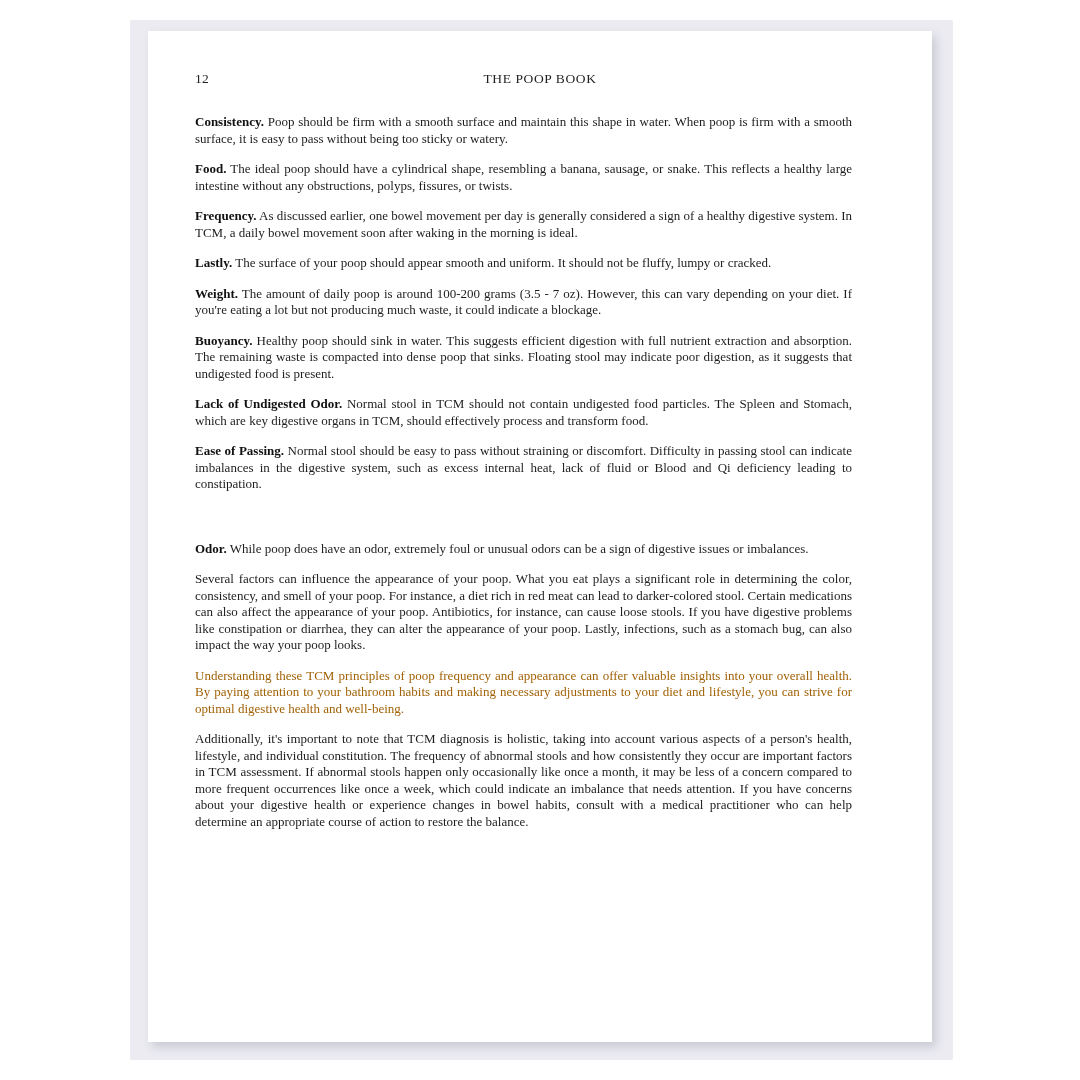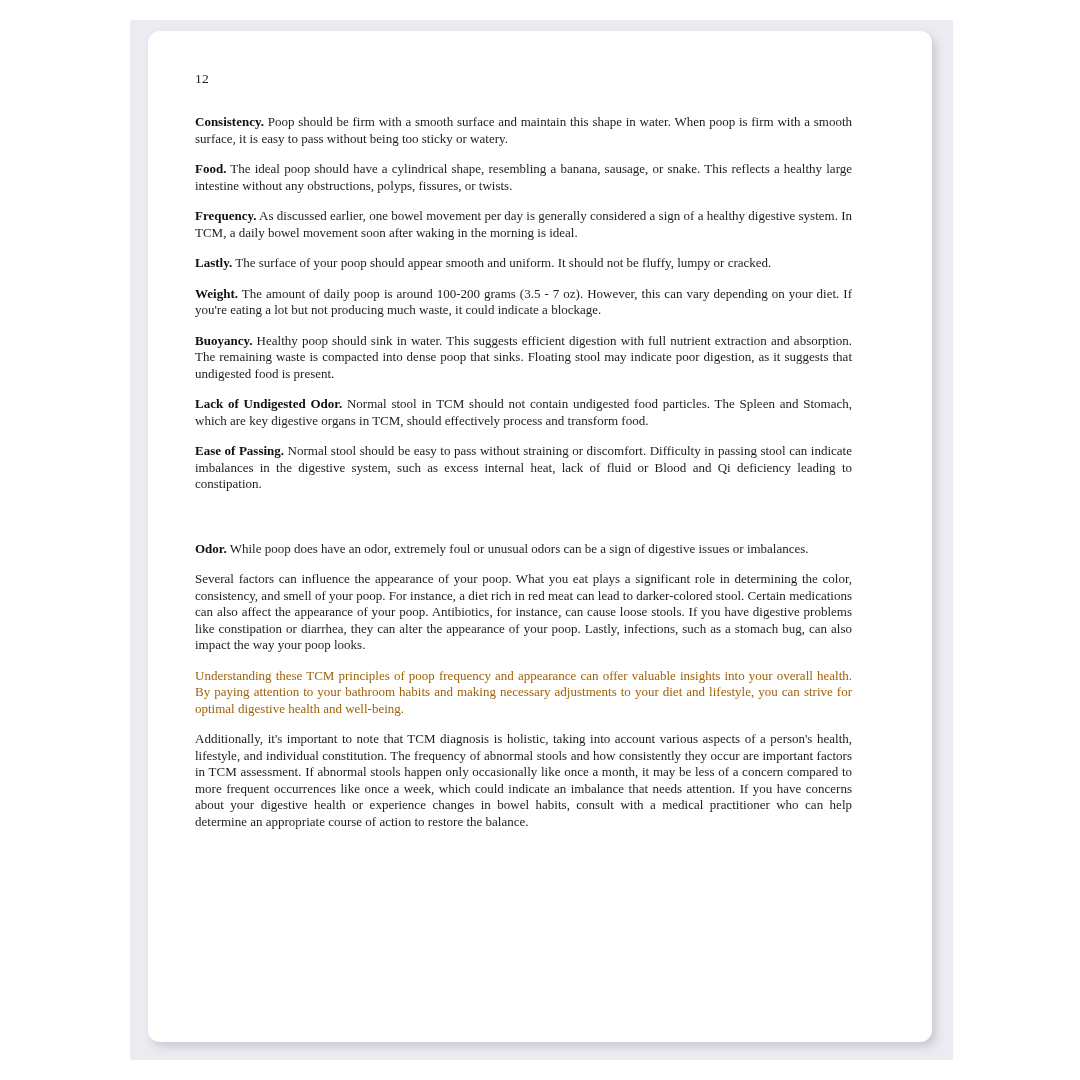--- a/index.html
+++ b/index.html
@@ -77,23 +77,24 @@
   .content p b {
     font-weight: bold;
     color: #111111;
   }
 </style>
 </head>
 <body style="background: rgb(255, 255, 255);">
 
 <div class="canvas">
   <div class="frame" style="background: rgb(235, 235, 241);">
-    <div class="page" style="background: rgb(255, 255, 255); border-radius: 12px;">
+    <div class="page" style="background: rgb(255, 255, 255);">
       <div class="header">
         <span class="pagenum">12</span>
+        <span class="running-title">THE POOP BOOK</span>
       </div>
       <div class="content" id="content">
           <p style="color: rgb(29, 29, 29);"><b>Consistency.</b> Poop should be firm with a smooth surface and maintain this shape in water.  When poop is firm with a smooth surface, it is easy to pass without being too sticky or watery.</p>
           <p style="color: rgb(29, 29, 29);"><b>Food.</b> The ideal poop should have a cylindrical shape, resembling a banana, sausage, or snake. This reflects a healthy large intestine without any obstructions, polyps, fissures, or twists.</p>
           <p style="color: rgb(29, 29, 29);"><b>Frequency.</b> As discussed earlier, one bowel movement per day is generally considered a sign of a healthy digestive system. In TCM, a daily bowel movement soon after waking in the morning is ideal.</p>
           <p style="color: rgb(29, 29, 29);"><b>Lastly.</b> The surface of your poop should appear smooth and uniform. It should not be fluffy, lumpy or cracked.</p>
           <p style="color: rgb(29, 29, 29);"><b>Weight.</b> The amount of daily poop is around 100-200 grams (3.5 - 7 oz). However, this can vary depending on your diet. If you're eating a lot but not producing much waste, it could indicate a blockage.</p>
           <p style="color: rgb(29, 29, 29);"><b>Buoyancy.</b> Healthy poop should sink in water. This suggests efficient digestion with full nutrient extraction and absorption. The remaining waste is compacted into dense poop that sinks. Floating stool may indicate poor digestion, as it suggests that undigested food is present.</p>
           <p style="color: rgb(29, 29, 29);"><b>Lack of Undigested Odor.</b> Normal stool in TCM should not contain undigested food particles. The Spleen and Stomach, which are key digestive organs in TCM, should effectively process and transform food.</p>
           <p style="color: rgb(29, 29, 29);"><b>Ease of Passing.</b> Normal stool should be easy to pass without straining or discomfort. Difficulty in passing stool can indicate imbalances in the digestive system, such as excess internal heat, lack of fluid or Blood and Qi deficiency leading to constipation.</p>

